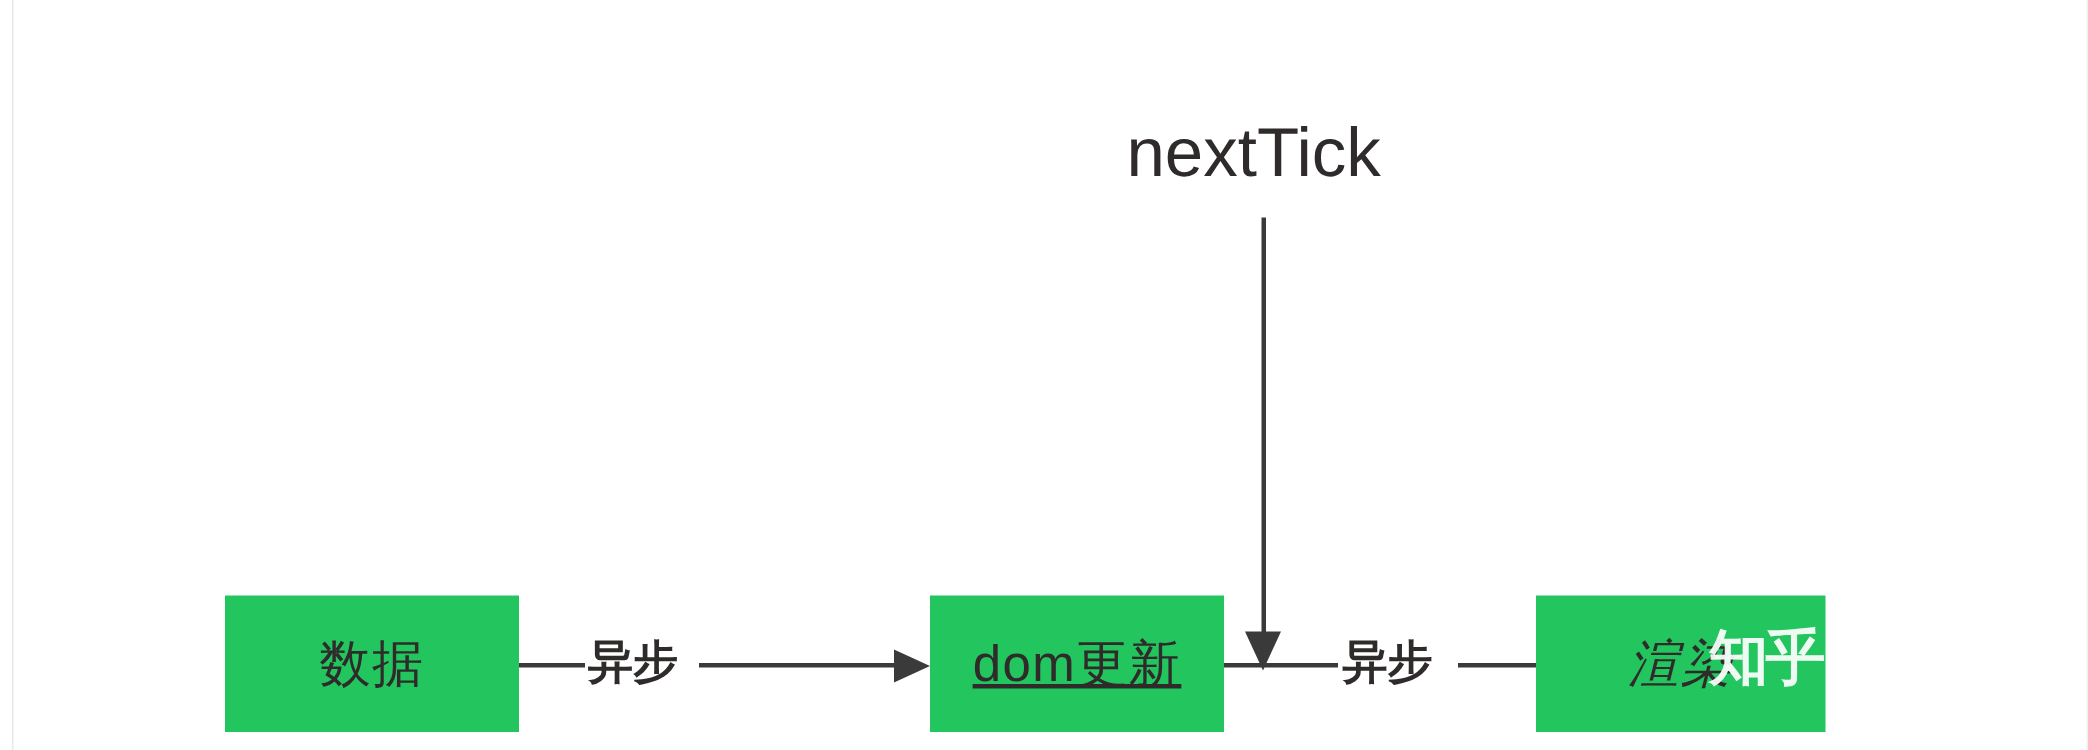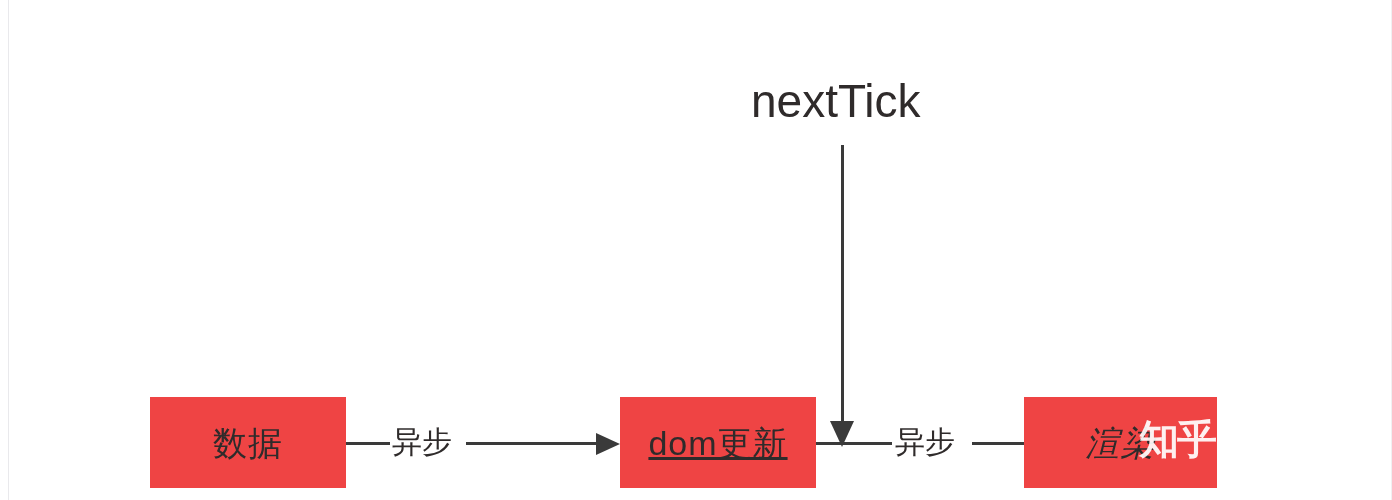--- a/index.html
+++ b/index.html
@@ -34,21 +34,21 @@
   .edge-rule.right {
     left: auto;
     right: 0px;
     background: #f0f0f2;
   }
 
   
   .node {
     position: absolute;
     box-sizing: border-box;
-    background: #ef4444;
+    background: #22c55e;
     display: flex;
     align-items: center;
     justify-content: center;
     color: #2f2b2b;
     font-size: 34px;
     letter-spacing: 1px;
     line-height: 1;
     white-space: nowrap;
   }
   #node-data   { left: 150px;  top: 397px; width: 196px; height: 91px; }
@@ -77,20 +77,21 @@
   }
   #arrow-a { left: 596px; top: 433px; }
   #arrow-b { left: 1046px; top: 433px; }
 
   .edge-label {
     position: absolute;
     font-size: 30px;
     color: #2f2b2b;
     line-height: 1;
     white-space: nowrap;
+    font-weight: bold;
   }
   #label-async-1 { left: 392px; top: 427px; }
   #label-async-2 { left: 895px; top: 427px; }
 
   
   #nexttick-line {
     position: absolute;
     left: 841px;
     top: 145px;
     width: 3px;

